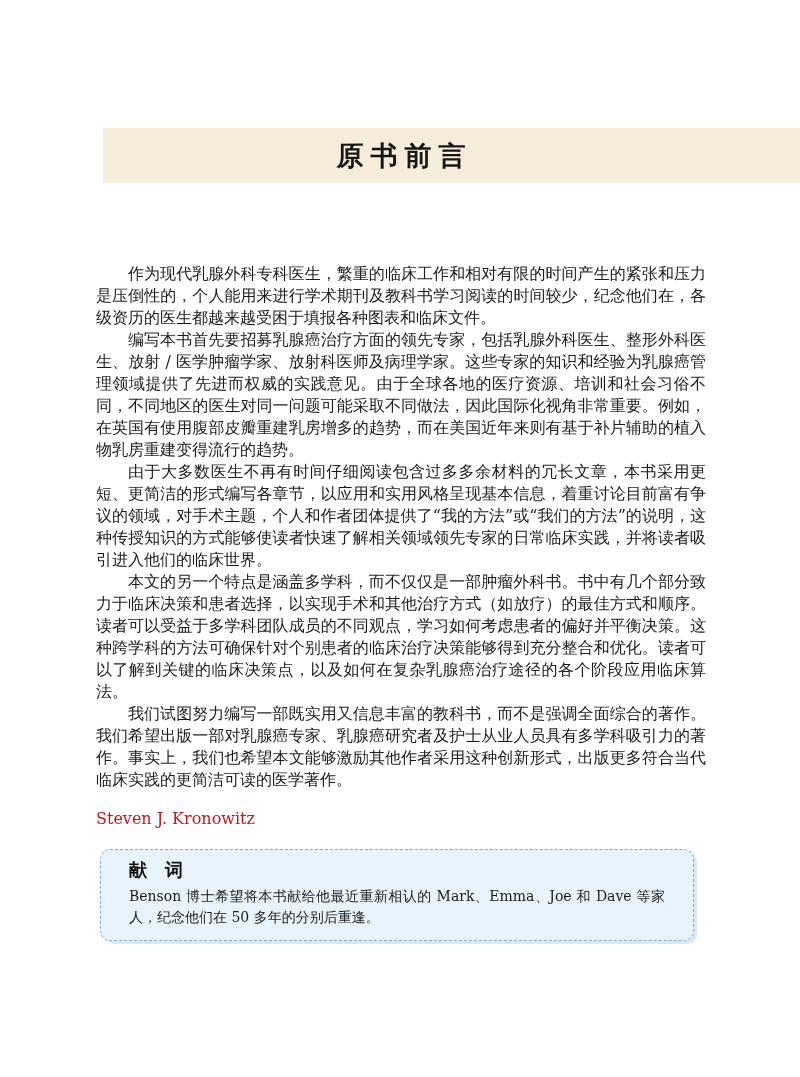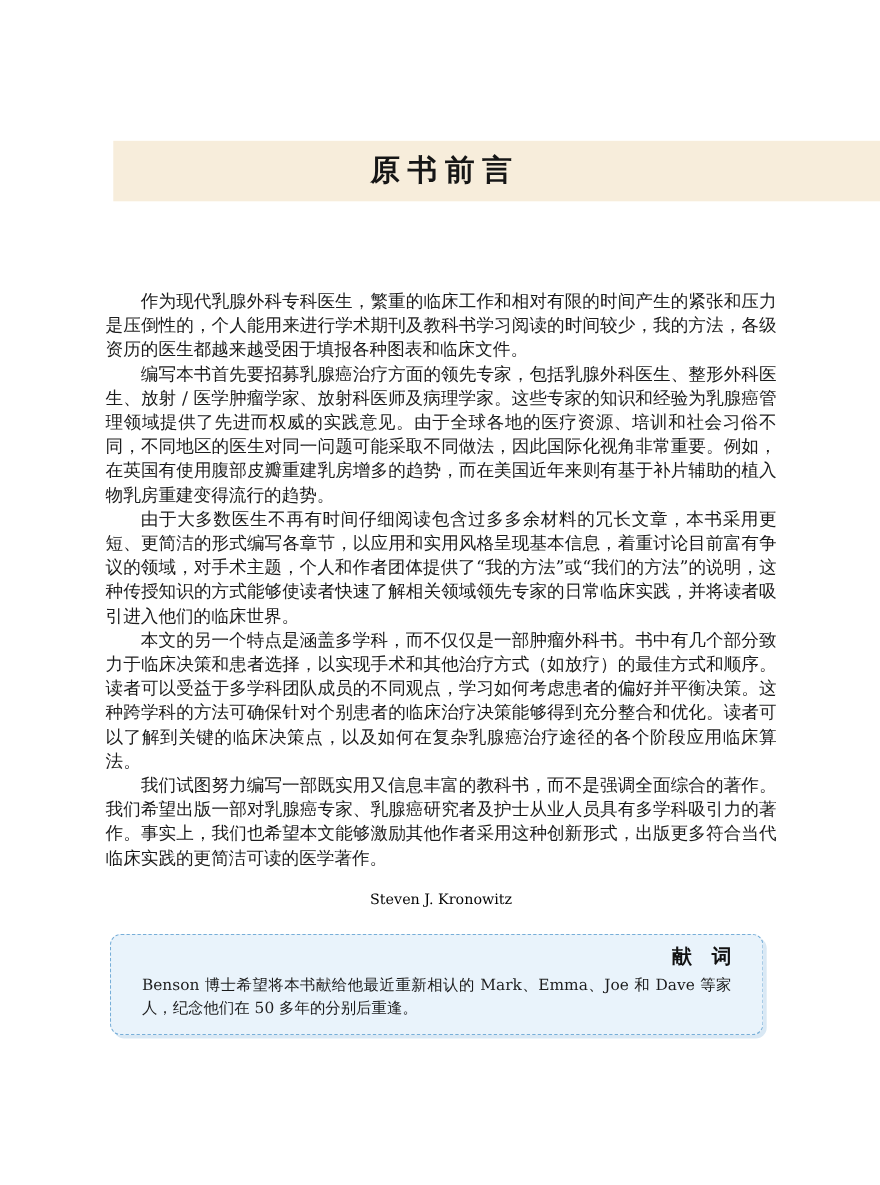--- a/index.html
+++ b/index.html
@@ -49,38 +49,38 @@
   .body-para {
     margin: 0;
     text-indent: 2em;
     font-size: 16px;
     line-height: 22px;
     text-align: justify;
     color: #1b1b1b;
   }
   .authors {
     margin-top: 14px;
-    text-align: center;
-    font-size: 13px;
+    text-align: left;
+    font-size: 16px;
     line-height: 27.5px;
-    color: #000000;
+    color: #b91c1c;
   }
   .dedication {
     box-sizing: border-box;
     margin-top: 16px;
     margin-left: 4px;
     width: 594px;
     background: var(--dedication-bg);
     border: 1px dashed var(--dedication-border);
     border-radius: 10px;
     padding: 8px 28px 12px 28px;
     box-shadow: 3px 3px 0 rgba(119, 174, 216, 0.28);
   }
   .dedication-title {
-    text-align: right;
+    text-align: left;
     font-weight: 700;
     font-size: 18px;
     line-height: 24px;
     margin-bottom: 4px;
     color: #111111;
   }
   .ded-item {
     margin: 0;
     font-size: 14px;
     line-height: 21px;
@@ -91,21 +91,21 @@
 </head>
 <body>
 
 <div class="page">
 
   <header class="banner">
     <h1>原书前言</h1>
   </header>
 
   <main class="content">
-    <p class="body-para">作为现代乳腺外科专科医生，繁重的临床工作和相对有限的时间产生的紧张和压力是压倒性的，个人能用来进行学术期刊及教科书学习阅读的时间较少，我的方法，各级资历的医生都越来越受困于填报各种图表和临床文件。</p>
+    <p class="body-para">作为现代乳腺外科专科医生，繁重的临床工作和相对有限的时间产生的紧张和压力是压倒性的，个人能用来进行学术期刊及教科书学习阅读的时间较少，纪念他们在，各级资历的医生都越来越受困于填报各种图表和临床文件。</p>
     <p class="body-para">编写本书首先要招募乳腺癌治疗方面的领先专家，包括乳腺外科医生、整形外科医生、放射 / 医学肿瘤学家、放射科医师及病理学家。这些专家的知识和经验为乳腺癌管理领域提供了先进而权威的实践意见。由于全球各地的医疗资源、培训和社会习俗不同，不同地区的医生对同一问题可能采取不同做法，因此国际化视角非常重要。例如，在英国有使用腹部皮瓣重建乳房增多的趋势，而在美国近年来则有基于补片辅助的植入物乳房重建变得流行的趋势。</p>
     <p class="body-para">由于大多数医生不再有时间仔细阅读包含过多多余材料的冗长文章，本书采用更短、更简洁的形式编写各章节，以应用和实用风格呈现基本信息，着重讨论目前富有争议的领域，对手术主题，个人和作者团体提供了“我的方法”或“我们的方法”的说明，这种传授知识的方式能够使读者快速了解相关领域领先专家的日常临床实践，并将读者吸引进入他们的临床世界。</p>
     <p class="body-para">本文的另一个特点是涵盖多学科，而不仅仅是一部肿瘤外科书。书中有几个部分致力于临床决策和患者选择，以实现手术和其他治疗方式（如放疗）的最佳方式和顺序。读者可以受益于多学科团队成员的不同观点，学习如何考虑患者的偏好并平衡决策。这种跨学科的方法可确保针对个别患者的临床治疗决策能够得到充分整合和优化。读者可以了解到关键的临床决策点，以及如何在复杂乳腺癌治疗途径的各个阶段应用临床算法。</p>
     <p class="body-para">我们试图努力编写一部既实用又信息丰富的教科书，而不是强调全面综合的著作。我们希望出版一部对乳腺癌专家、乳腺癌研究者及护士从业人员具有多学科吸引力的著作。事实上，我们也希望本文能够激励其他作者采用这种创新形式，出版更多符合当代临床实践的更简洁可读的医学著作。</p>
 
     <div class="authors">
       <div>Steven J. Kronowitz</div>
     </div>
 
     <aside class="dedication">

